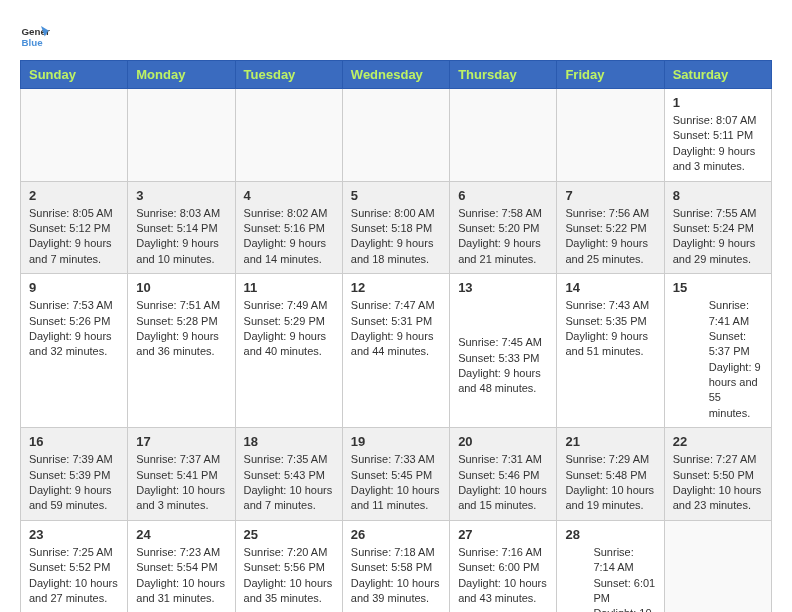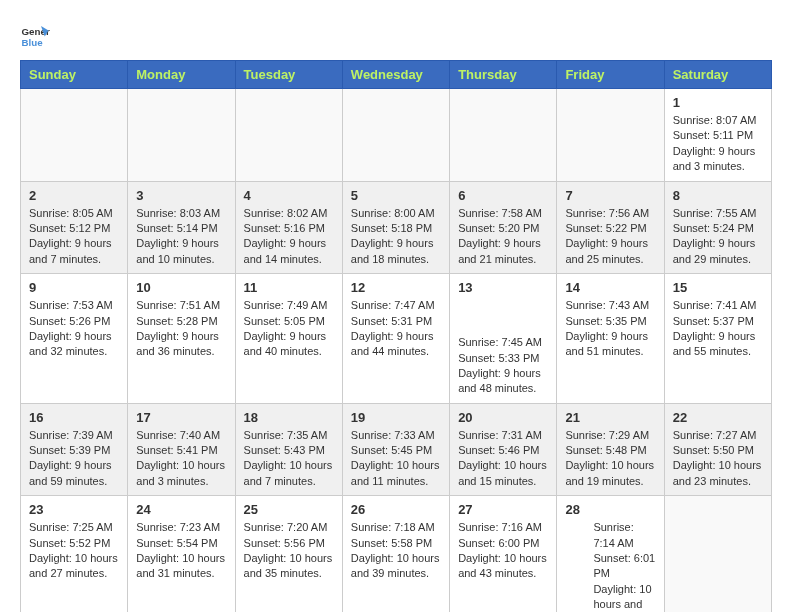--- a/index.html
+++ b/index.html
@@ -176,21 +176,21 @@
         </td>
         <td>
           <span class="day-number">10</span>
           <div class="day-info" style="white-space: pre-line;">Sunrise: 7:51 AM
 Sunset: 5:28 PM
 Daylight: 9 hours and 36 minutes.</div>
         </td>
         <td>
           <span class="day-number">11</span>
           <div class="day-info" style="white-space: pre-line;">Sunrise: 7:49 AM
-Sunset: 5:05 PM
+Sunset: 5:29 PM
 Daylight: 9 hours and 40 minutes.</div>
         </td>
         <td>
           <span class="day-number">12</span>
           <div class="day-info" style="white-space: pre-line;">Sunrise: 7:47 AM
 Sunset: 5:31 PM
 Daylight: 9 hours and 44 minutes.</div>
         </td>
         <td>
           <span class="day-number">13</span>
@@ -199,35 +199,35 @@
 Daylight: 9 hours and 48 minutes.</div>
         </td>
         <td>
           <span class="day-number">14</span>
           <div class="day-info" style="white-space: pre-line;">Sunrise: 7:43 AM
 Sunset: 5:35 PM
 Daylight: 9 hours and 51 minutes.</div>
         </td>
         <td>
           <span class="day-number">15</span>
-          <div class="day-info" style="white-space: pre-line;">Sunrise: 7:41 AM
+          <div class="day-info" style="white-space: pre-line; margin-left: 36px;">Sunrise: 7:41 AM
 Sunset: 5:37 PM
 Daylight: 9 hours and 55 minutes.</div>
         </td>
       </tr>
       <tr class="row-shaded">
         <td>
           <span class="day-number">16</span>
           <div class="day-info" style="white-space: pre-line;">Sunrise: 7:39 AM
 Sunset: 5:39 PM
 Daylight: 9 hours and 59 minutes.</div>
         </td>
         <td>
           <span class="day-number">17</span>
-          <div class="day-info" style="white-space: pre-line;">Sunrise: 7:40 AM
+          <div class="day-info" style="white-space: pre-line;">Sunrise: 7:37 AM
 Sunset: 5:41 PM
 Daylight: 10 hours and 3 minutes.</div>
         </td>
         <td>
           <span class="day-number">18</span>
           <div class="day-info" style="white-space: pre-line;">Sunrise: 7:35 AM
 Sunset: 5:43 PM
 Daylight: 10 hours and 7 minutes.</div>
         </td>
         <td>

